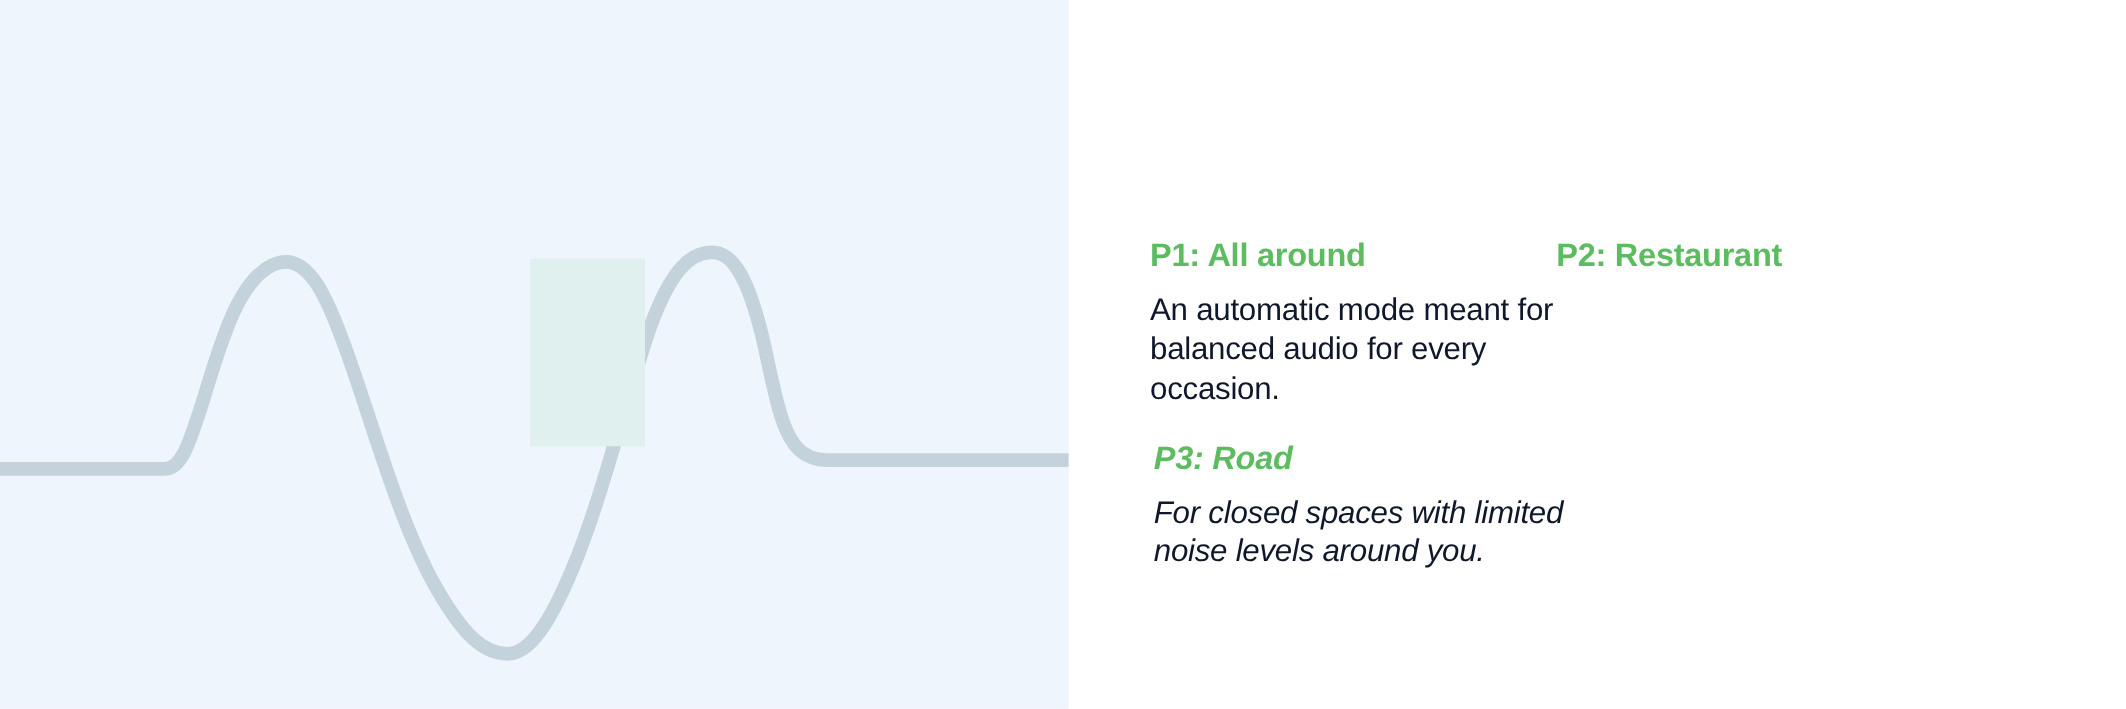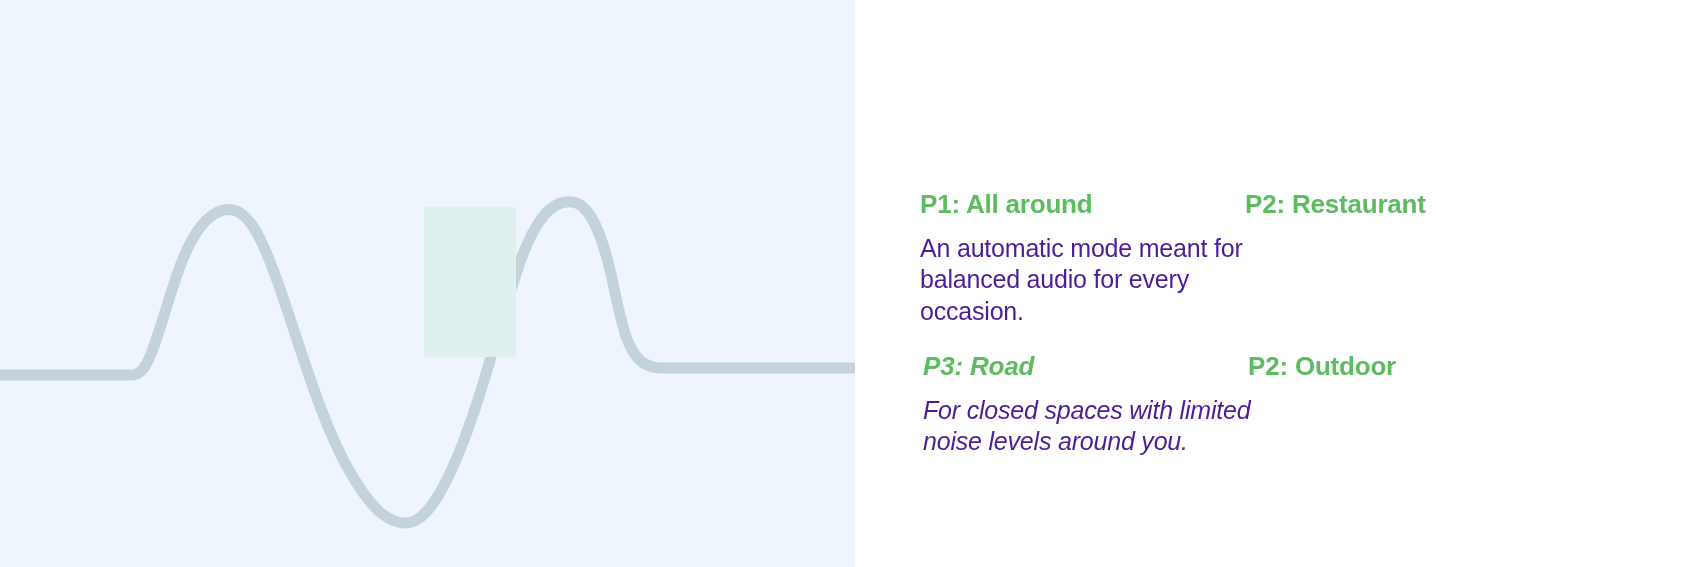--- a/index.html
+++ b/index.html
@@ -71,21 +71,21 @@
     font-weight: bold;
     color: #5cbc5f;
     letter-spacing: -0.2px;
     line-height: 1.1;
     white-space: nowrap;
   }
   .mode-desc {
     margin: 0;
     font-size: 25px;
     font-weight: normal;
-    color: #4c1d95;
+    color: #0f172a;
     line-height: 1.26;
     letter-spacing: -0.2px;
   }
 </style>
 </head>
 <body>
 
 <div id="root">
 
   <div id="wave-panel">
@@ -120,17 +120,16 @@
     <div class="mode-card" id="mode-card-1">
       <h3 class="mode-title">P2: Restaurant</h3>
     </div>
 
     <div class="mode-card" id="mode-card-2">
       <h3 class="mode-title">P3: Road</h3>
       <p class="mode-desc">For closed spaces with limited noise levels around you.</p>
     </div>
 
     <div class="mode-card" id="mode-card-3">
-      <h3 class="mode-title">P2: Outdoor</h3>
     </div>
 
   </div>
 </div>
 
 </body></html>

